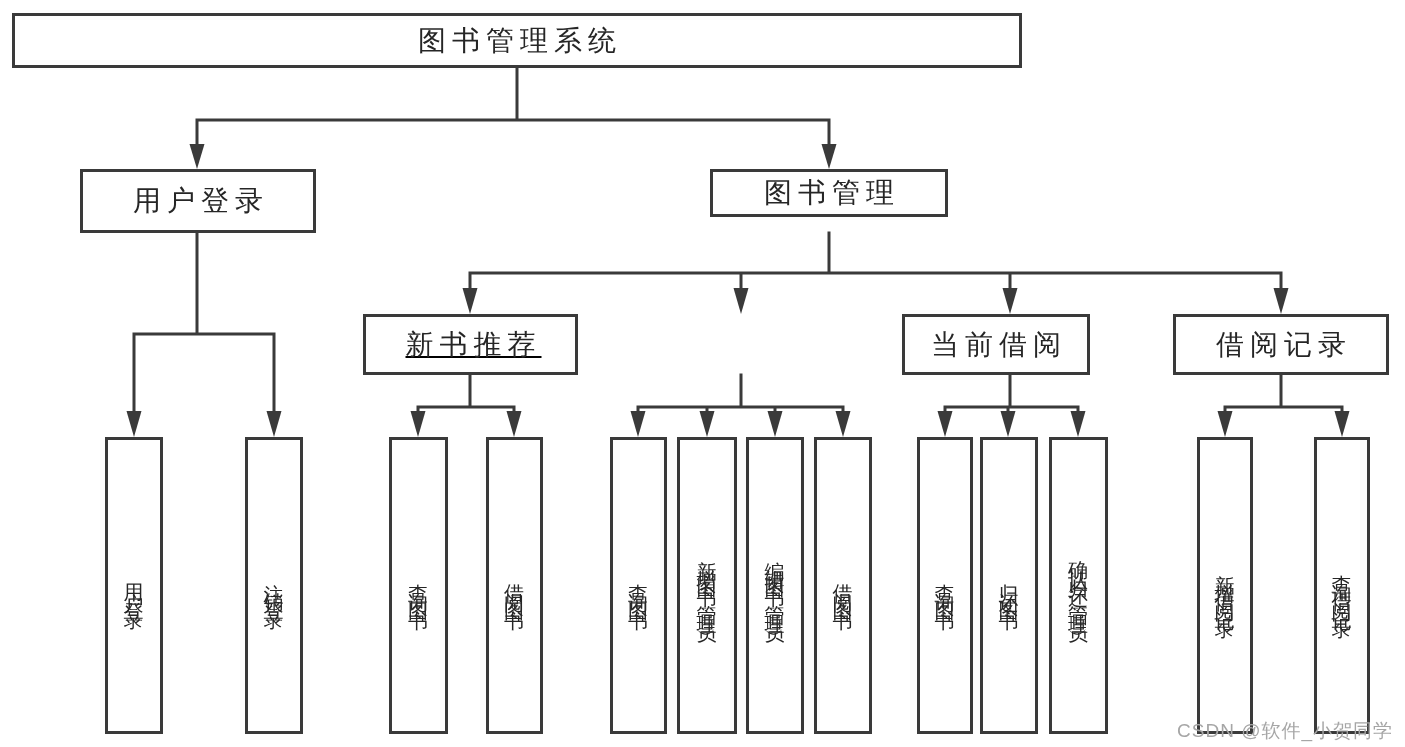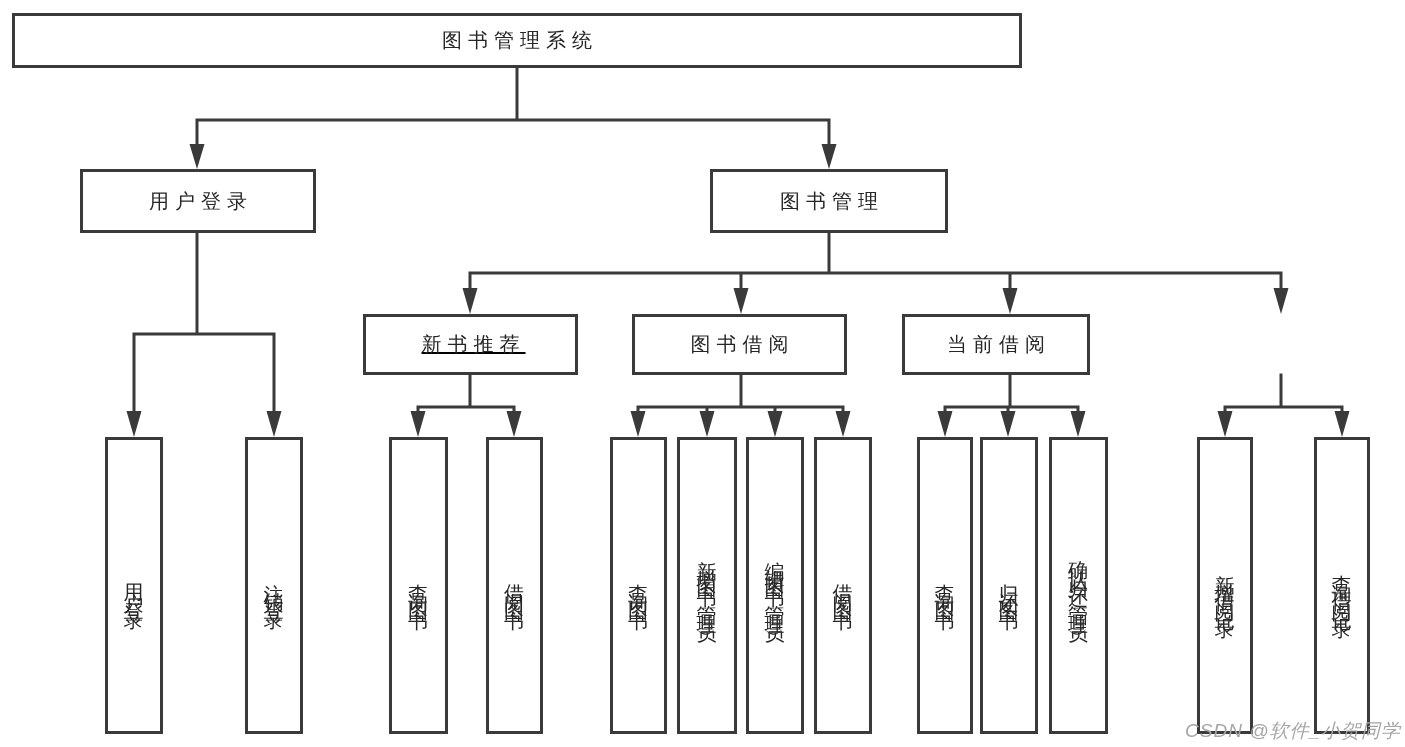--- a/index.html
+++ b/index.html
@@ -24,42 +24,41 @@
     position:absolute;
     box-sizing:border-box;
     border:3px solid var(--line);
     background:#fff;
     display:flex;
     align-items:center;
     justify-content:center;
   }
   .node .lbl{
     color:var(--text);
-    font-size:20px;
+    font-size:28px;
     letter-spacing:6px;
     text-indent:6px;
     white-space:nowrap;
   }
   .node.v .lbl{
     writing-mode:vertical-rl;
     text-orientation:mixed;
     font-size:20px;
     letter-spacing:9px;
     text-indent:0;
     line-height:1;
   }
   .watermark{
     position:absolute;
-    right:4px;
+    right:12px;
     bottom:3px;
     color:var(--wm);
     font-size:19px;
     letter-spacing:1px;
     white-space:nowrap;
-    font-style:italic;
   }
 </style>
 </head>
 <body>
 
 <div class="canvas">
 
   <svg width="1405" height="747" viewBox="0 0 1405 747">
 
     <path class="ln" d="M517 68 V120 M197 120 H829 M197 120 V152 M829 120 V152"></path>
@@ -96,32 +95,32 @@
     <polygon class="ar" points="1334.5,411 1349.5,411 1342,437"></polygon>
   </svg>
 
   <div class="node h" style="left:12px;top:13px;width:1010px;height:55px;">
     <span class="lbl">图书管理系统</span>
   </div>
 
   <div class="node h" style="left:80px;top:169px;width:236px;height:64px;">
     <span class="lbl">用户登录</span>
   </div>
-  <div class="node h" style="left:710px;top:169px;width:238px;height:64px;">
+  <div class="node h" style="left:710px;top:169px;width:238px;height:48px;">
     <span class="lbl">图书管理</span>
   </div>
 
   <div class="node h" style="left:363px;top:314px;width:215px;height:61px;text-decoration:underline;">
     <span class="lbl">新书推荐</span>
   </div>
-  <div class="node h" style="left:632px;top:314px;width:215px;height:61px;">
-    <span class="lbl">图书借阅</span>
-  </div>
   <div class="node h" style="left:902px;top:314px;width:188px;height:61px;">
     <span class="lbl">当前借阅</span>
+  </div>
+  <div class="node h" style="left:1173px;top:314px;width:216px;height:61px;">
+    <span class="lbl">借阅记录</span>
   </div>
 
   <div class="node v" style="left:105px;top:437px;width:58px;height:297px;">
     <span class="lbl">用户登录</span>
   </div>
   <div class="node v" style="left:245px;top:437px;width:58px;height:297px;">
     <span class="lbl">注销登录</span>
   </div>
 
   <div class="node v" style="left:389px;top:437px;width:59px;height:297px;">

